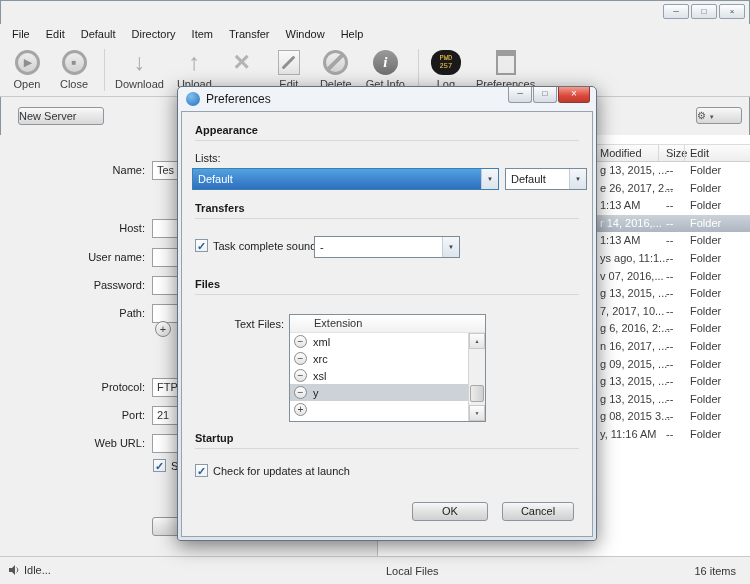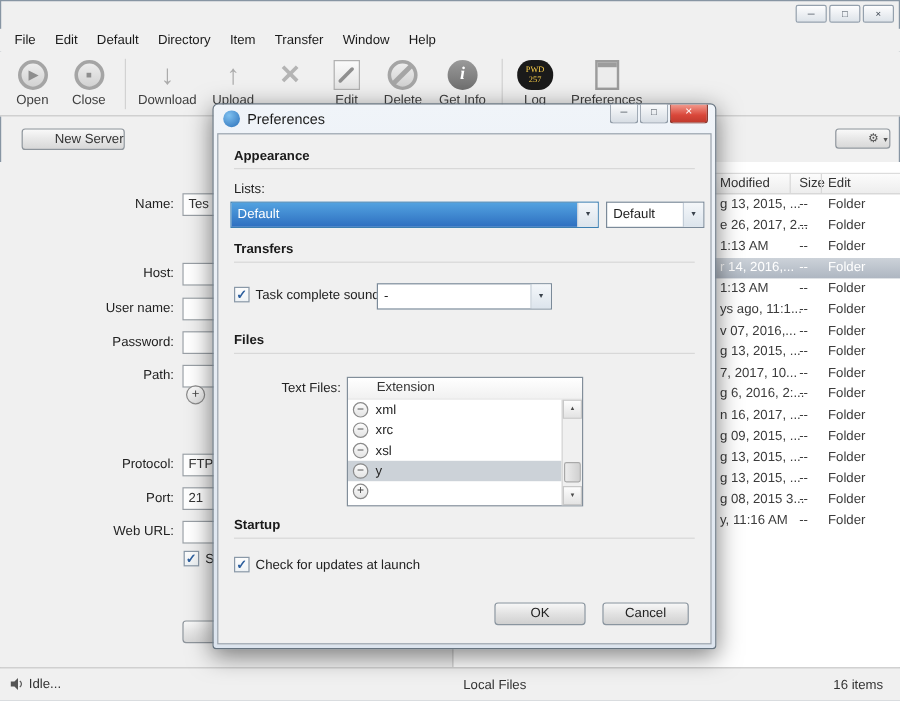--- a/index.html
+++ b/index.html
@@ -26,25 +26,25 @@
   .ic-circle{width:25px;height:25px;border-radius:50%;border:3px solid #a5a5a5;background:linear-gradient(#ededed,#d2d2d2);display:flex;align-items:center;justify-content:center;color:#8e8e8e}
   .ic-open span{font-size:11px;margin-left:2px}
   .ic-close span{font-size:8px}
   .ic-arrow{font-size:23px;font-weight:bold;color:#ababab;line-height:26px}
   .ic-x{font-size:28px;font-weight:bold;color:#b4b4b4;line-height:26px}
   .ic-edit{width:22px;height:25px;border:1px solid #b0b0b0;background:linear-gradient(#fafafa,#e4e4e4);display:flex;align-items:center;justify-content:center}
   .ic-edit .pencil{width:3px;height:17px;background:#8f8f8f;transform:rotate(45deg);border-radius:2px}
   .ic-delete{width:25px;height:25px;border-radius:50%;border:3px solid #a5a5a5;position:relative;background:linear-gradient(#ededed,#d2d2d2)}
   .ic-delete .bar{position:absolute;left:-1px;top:7px;width:21px;height:4px;background:#a5a5a5;transform:rotate(-45deg)}
   .ic-info{width:25px;height:25px;border-radius:50%;background:linear-gradient(#9a9a9a,#6f6f6f);color:#fff;display:flex;align-items:center;justify-content:center;font-family:"Liberation Serif",serif;font-style:italic;font-weight:bold;font-size:15px}
-  .ic-log{width:30px;height:25px;background:#1a1a1a;border-radius:12px;color:#ffd24a;font-family:Liberation Serif, serif;font-size:7px;line-height:8px;text-align:center;padding-top:4px}
+  .ic-log{width:30px;height:25px;background:#1a1a1a;border-radius:12px;color:#ffd24a;font-family:Liberation Mono, monospace;font-size:7px;line-height:8px;text-align:center;padding-top:4px}
   .ic-prefs{width:20px;height:25px;border:2px solid #9c9c9c;background:#ececec;position:relative}
   .ic-prefs .tbar{position:absolute;top:0;left:0;right:0;height:4px;background:#9c9c9c}
 
-  .btn{border:1px solid #8e959c;border-radius:3px;background:linear-gradient(#f9f9f9,#e9e9e9 45%,#d8d8d8);color:#333;text-align:right}
+  .btn{border:1px solid #8e959c;border-radius:3px;background:linear-gradient(#f9f9f9,#e9e9e9 45%,#d8d8d8);color:#333;text-align:left}
   .new-server{position:absolute;left:18px;top:107px;width:86px;height:18px;line-height:16px}
   .gear-btn{position:absolute;right:8px;top:107px;width:46px;height:17px;line-height:15px;font-size:10px;color:#555}
 
   
   .left-panel{position:absolute;left:0;top:135px;width:378px;height:421px;background:#f0f0f0;border-right:1px solid #c6c6c6}
   .f-label{position:absolute;left:45px;width:100px;text-align:right;color:#222}
   .f-field{position:absolute;left:152px;height:19px;border:1px solid #9aa0a6;background:#fff;padding:2px 4px;color:#333;overflow:hidden;white-space:nowrap}
   .plus-btn{position:absolute;left:155px;top:186px;width:16px;height:16px;border-radius:50%;border:1px solid #8a8a8a;background:linear-gradient(#fcfcfc,#e0e0e0);text-align:center;line-height:14px;color:#444;font-size:11px}
   .form-check{position:absolute;left:153px;top:324px;width:13px;height:13px;border:1px solid #8a99a8;background:linear-gradient(#fdfdfd,#eef2f5);text-align:center}
   .form-check span{color:#2d5f9e;font-size:11px;font-weight:bold;line-height:12px;display:block}

